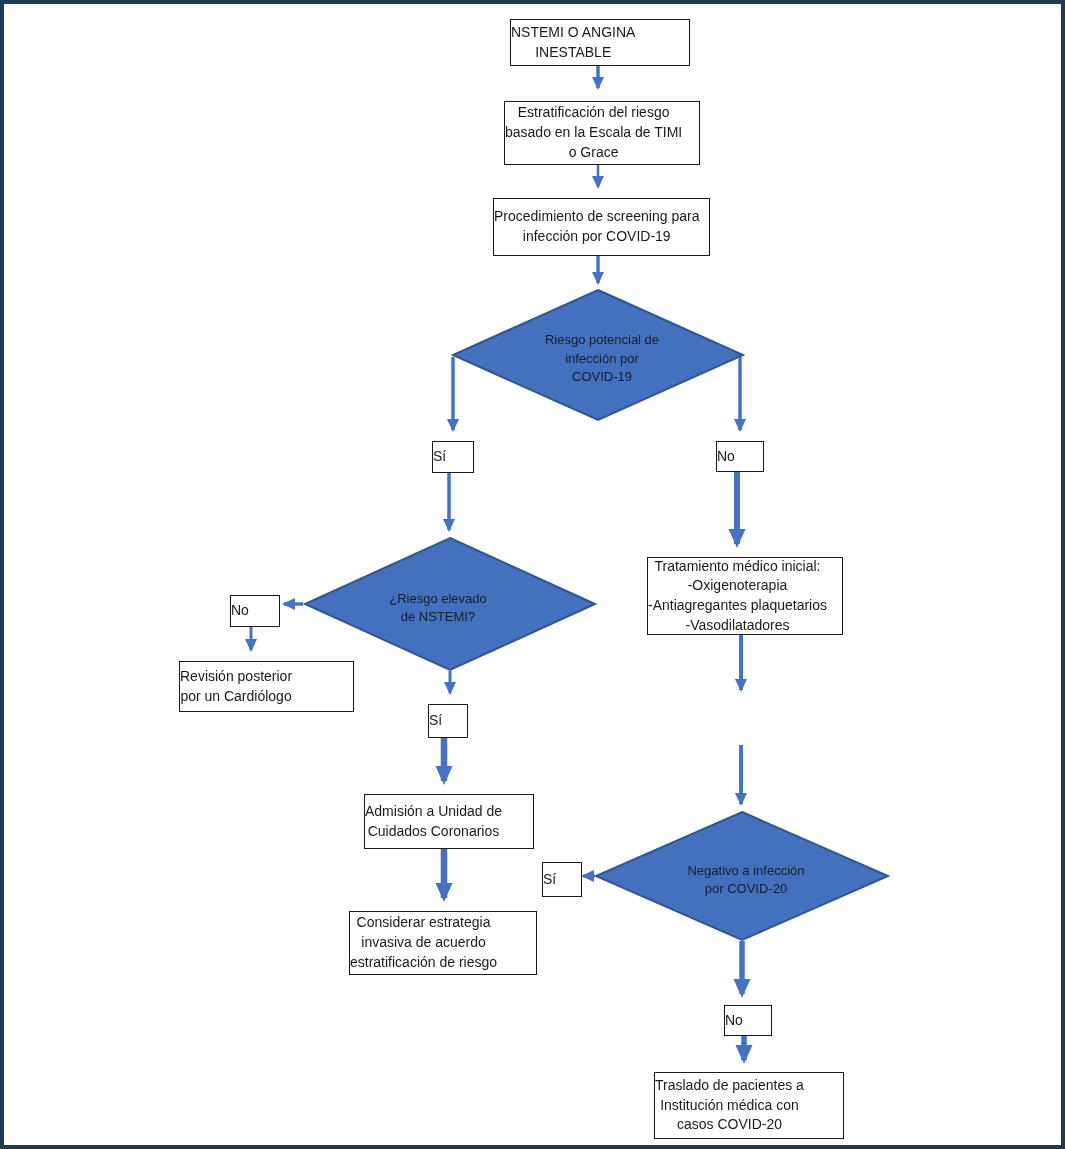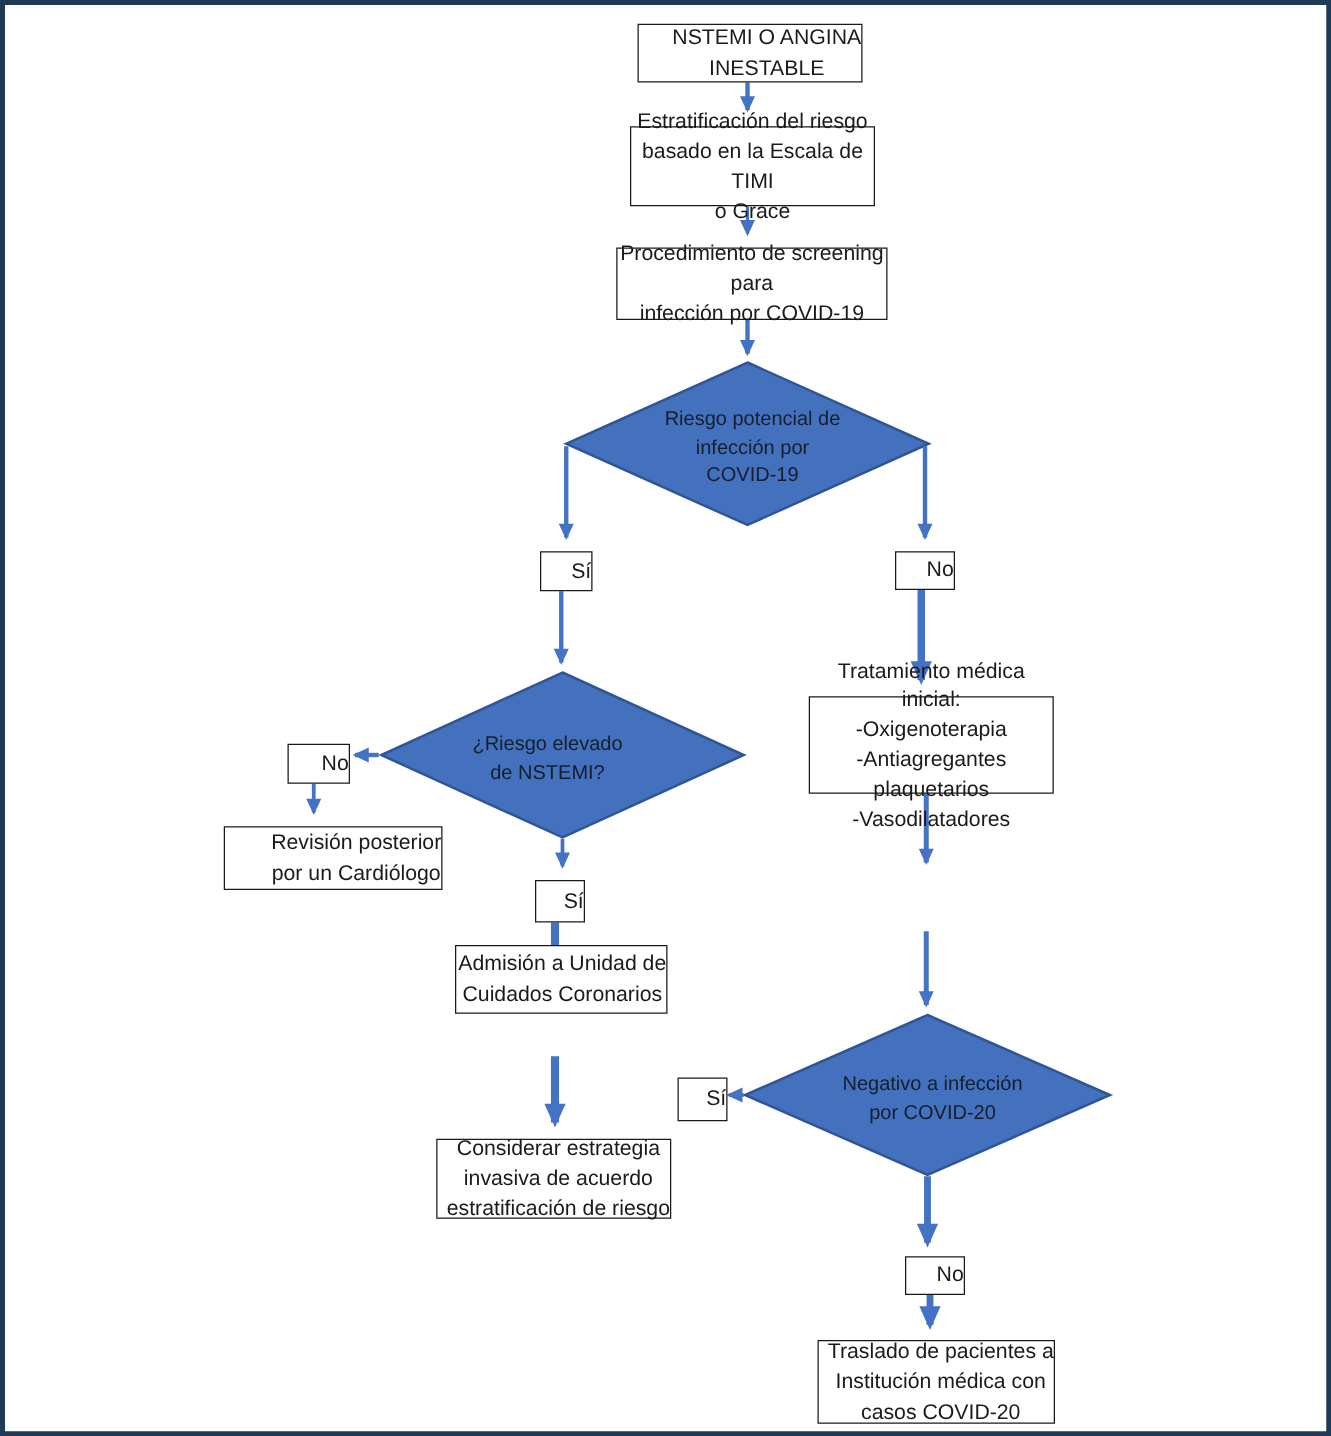--- a/index.html
+++ b/index.html
@@ -21,47 +21,47 @@
     width: 1065px;
     height: 1149px;
   }
   .node {
     position: absolute;
     box-sizing: border-box;
     background: #ffffff;
     border: 1.5px solid #1A1A1A;
     display: flex;
     align-items: center;
-    justify-content: flex-end;
+    justify-content: flex-start;
     text-align: center;
-    font-size: 17px;
+    font-size: 14px;
     line-height: 1.42;
   }
   .node span, .dtext span { white-space: pre-line; }
   .dtext {
     position: absolute;
     display: flex;
     align-items: center;
     justify-content: center;
     text-align: center;
-    font-size: 16px;
+    font-size: 13px;
     line-height: 1.42;
     color: #161E2C;
     pointer-events: none;
   }
   
   #n-start        { left: 506px; top:  15px; width: 180px; height: 47px; }
   #n-estrat       { left: 500px; top:  97px; width: 196px; height: 64px; }
   #n-screening    { left: 489px; top: 194px; width: 217px; height: 58px; }
   #n-si1          { left: 428px; top: 437px; width: 42px;  height: 32px; }
   #n-no1          { left: 712px; top: 437px; width: 48px;  height: 31px; }
   #n-no2          { left: 226px; top: 591px; width: 50px;  height: 32px; }
   #n-revision     { left: 175px; top: 657px; width: 175px; height: 51px; }
   #n-si2          { left: 424px; top: 700px; width: 40px;  height: 34px; }
-  #n-admision     { left: 360px; top: 752px; width: 170px; height: 55px; }
+  #n-admision     { left: 360px; top: 790px; width: 170px; height: 55px; }
   #n-considerar   { left: 345px; top: 907px; width: 188px; height: 64px; }
   #n-tratamiento  { left: 643px; top: 553px; width: 196px; height: 78px; line-height: 1.4; }
   #n-examen       { left: 634px; top: 698px; width: 222px; height: 47px; }
   #n-si3          { left: 538px; top: 858px; width: 40px;  height: 35px; }
   #n-no3          { left: 720px; top: 1001px; width: 48px; height: 31px; }
   #n-traslado     { left: 650px; top: 1068px; width: 190px; height: 67px; }
   #d1-text        { left: 494px; top: 322px; width: 208px; height: 66px; }
   #d2-text        { left: 334px; top: 580px; width: 200px; height: 48px; }
   #d3-text        { left: 642px; top: 852px; width: 200px; height: 48px; }
 </style>
@@ -135,21 +135,21 @@
   <div class="node" id="n-admision">
     <span>Admisión a Unidad de
 Cuidados Coronarios</span>
   </div>
   <div class="node" id="n-considerar">
     <span>Considerar estrategia
 invasiva de acuerdo
 estratificación de riesgo</span>
   </div>
   <div class="node" id="n-tratamiento">
-    <span>Tratamiento médica inicial:
+    <span>Tratamiento médico inicial:
 -Oxigenoterapia
 -Antiagregantes plaquetarios
 -Vasodilatadores</span>
   </div>
   <div class="node" id="n-si3">
     <span>Sí</span>
   </div>
   <div class="node" id="n-no3">
     <span>No</span>
   </div>

